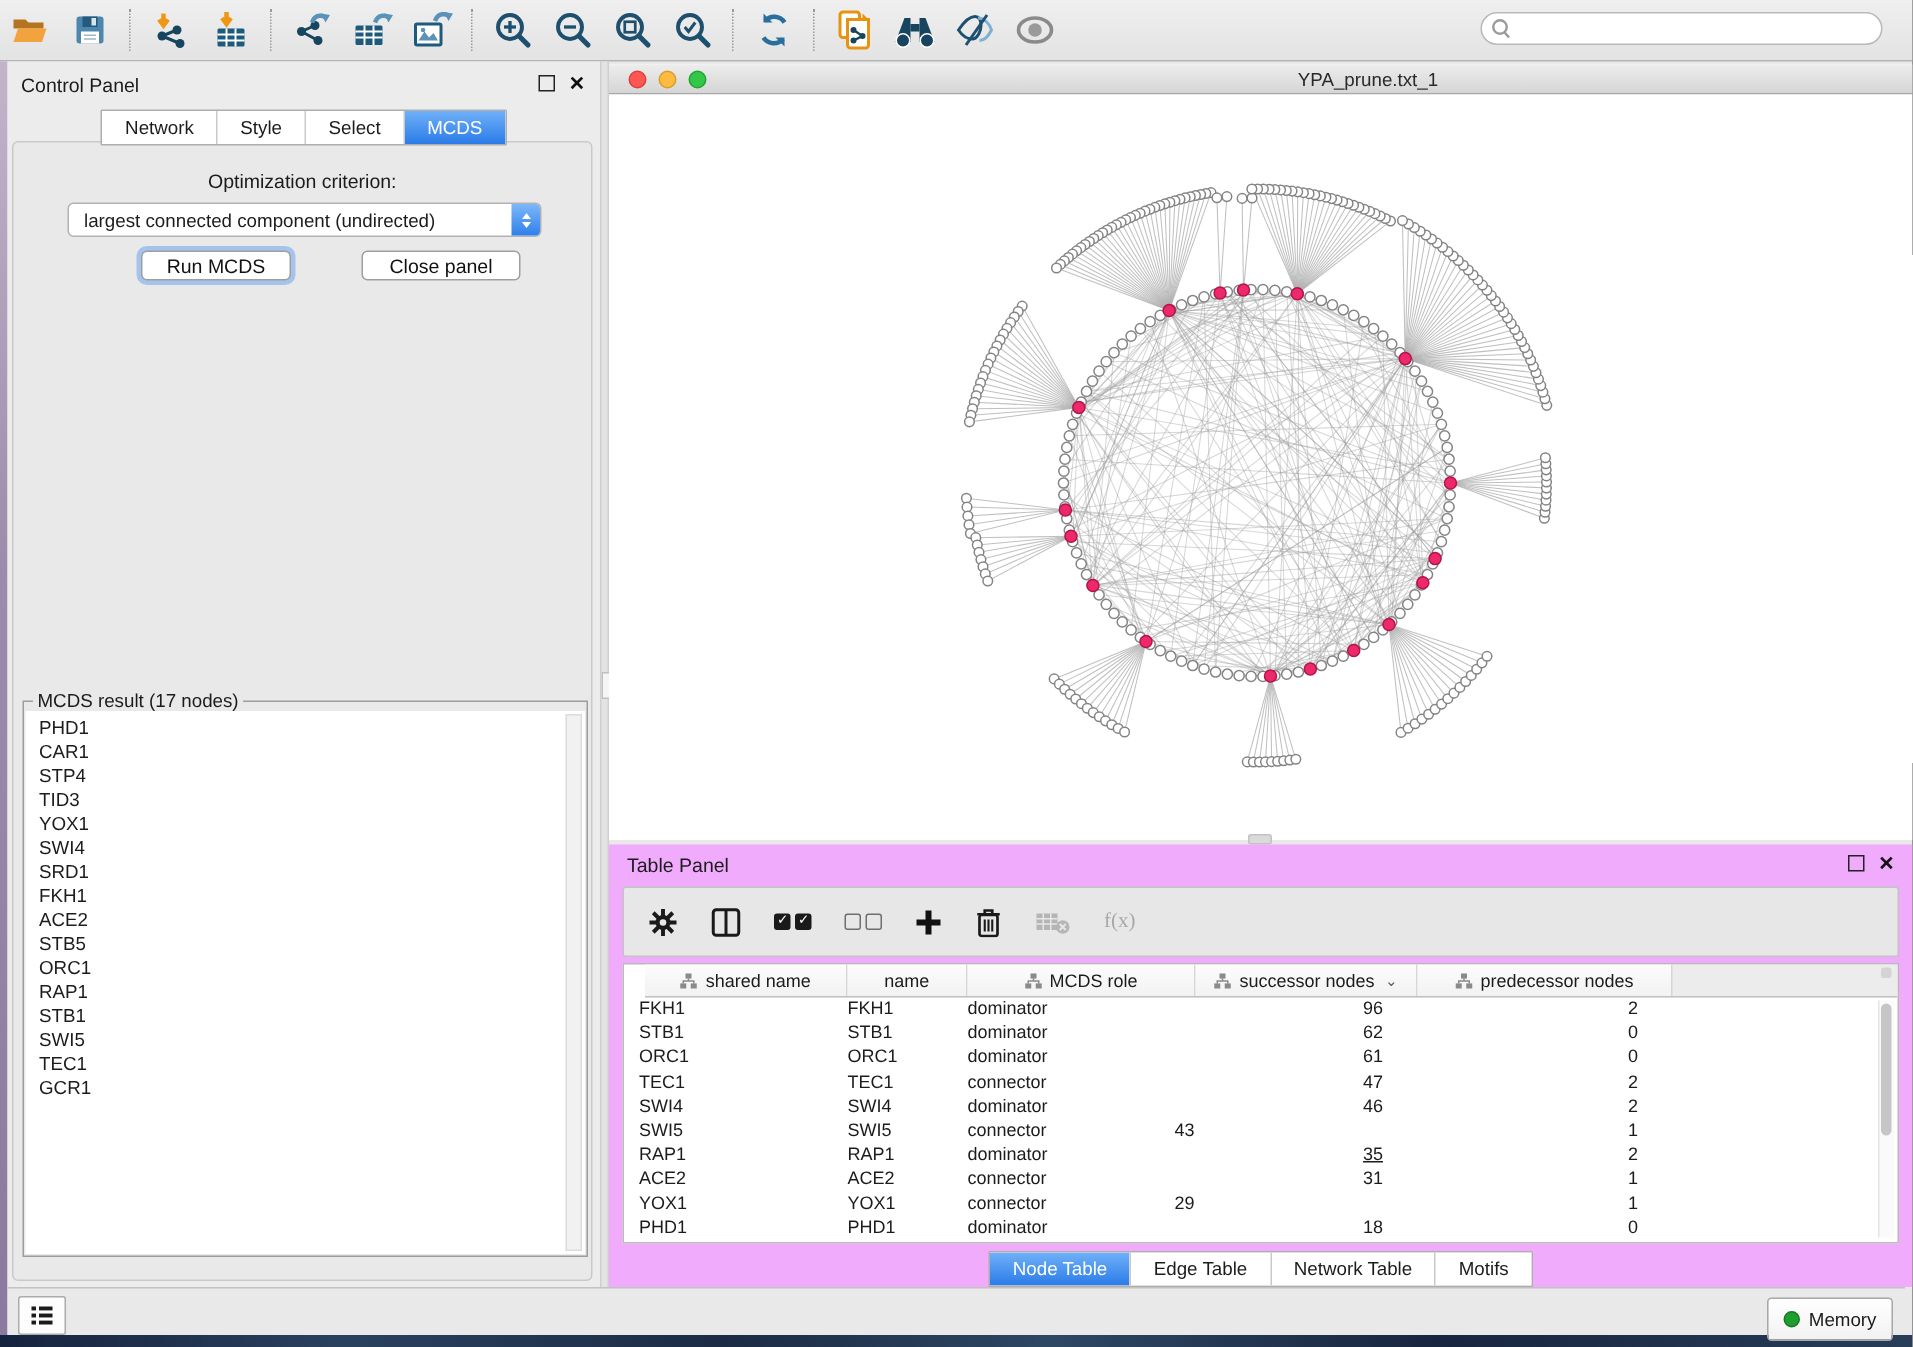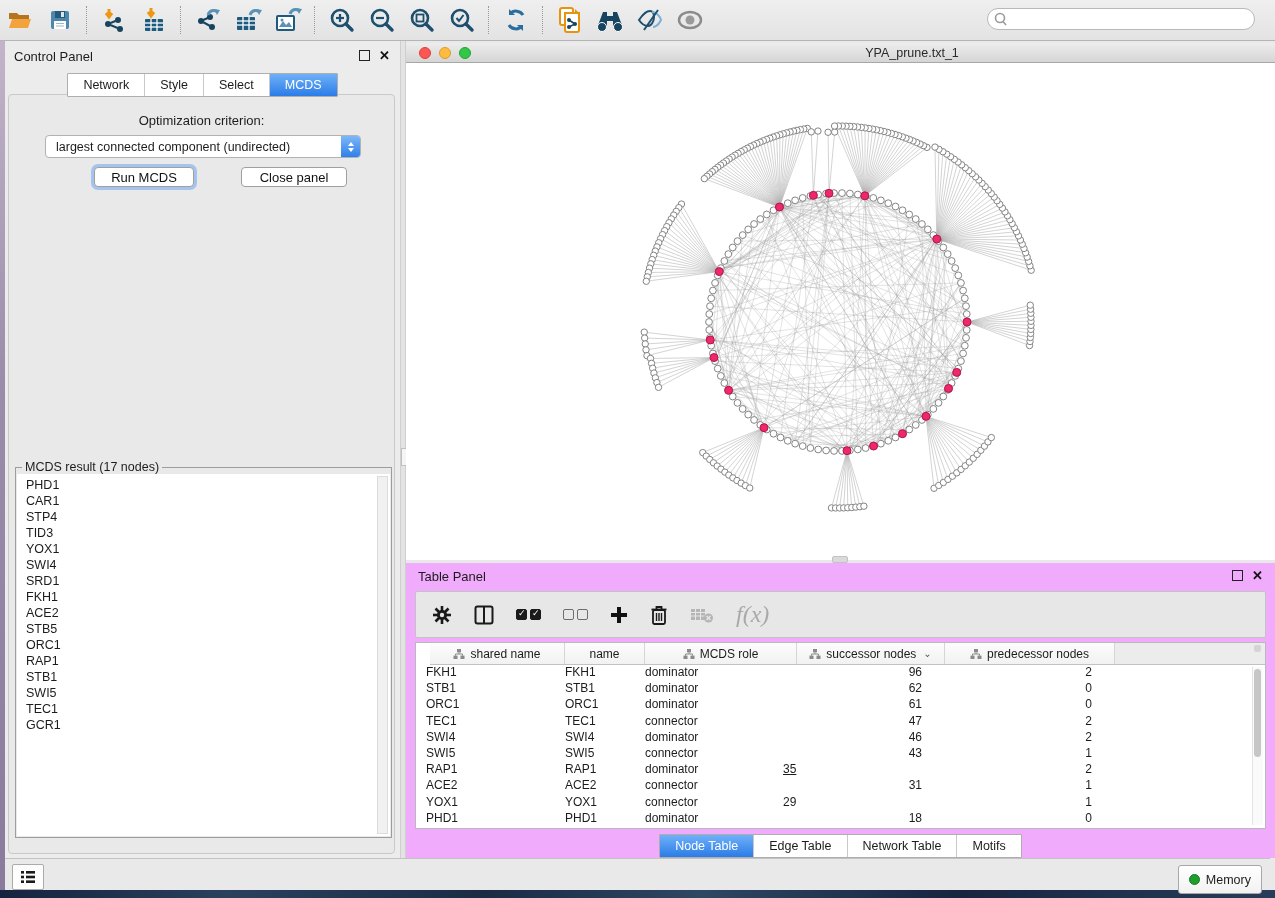--- a/index.html
+++ b/index.html
@@ -67,21 +67,21 @@
   #net-title{position:absolute;left:506px;top:3px;transform:translateX(-50%);font-size:12.5px;color:#2a2a2a;}
   #network-canvas{position:absolute;left:0;top:20px;width:869px;height:497px;background:#fff;}
   
   #table-panel{position:absolute;left:406px;top:563px;width:869px;height:295px;background:#f0abfc;}
   #tp-toolbar{position:absolute;left:9px;top:28px;width:851px;height:47px;background:#e7e7e7;border:1px solid #c3c3c3;
               border-radius:2px;display:flex;align-items:center;box-sizing:border-box;padding-left:16px;gap:22px;}
   .tpi{display:flex;align-items:center;justify-content:center;height:26px;}
   .cb{width:11px;height:11px;border:1.5px solid #1a1a1a;border-radius:2px;display:inline-block;box-sizing:border-box;}
   .cb.checked{background:#1a1a1a;position:relative;}
   .cb.checked:after{content:"✓";color:#fff;font-size:9px;position:absolute;left:1px;top:-2px;}
-  .fx{font-family:"Liberation Serif",serif;font-style:italic;font-size:24px;color:#a9a9a9;}
+  .fx{font-family:"Liberation Serif",serif;font-size:14px;color:#a9a9a9;}
   #tbl{position:absolute;left:9px;top:79px;width:851px;height:187px;background:#fff;border:1px solid #b9b9b9;box-sizing:border-box;overflow:hidden;}
   #thead-row{position:absolute;left:14px;top:0;right:0;height:21px;background:#ececec;display:flex;border-bottom:1px solid #c2c2c2;}
   .th{background:linear-gradient(#fcfcfc,#f2f2f2);border-right:1px solid #d6d6d6;display:flex;align-items:center;
       justify-content:center;font-size:12px;gap:5px;box-sizing:border-box;height:21px;}
   .th .sort{color:#555;font-size:10px;margin-left:2px;}
   #tbody{position:absolute;left:0;top:21px;right:12px;bottom:0;}
   .tr{display:flex;height:16.2px;align-items:center;}
   .td{font-size:12px;box-sizing:border-box;white-space:nowrap;overflow:hidden;}
   #tbl-scroll{position:absolute;right:2px;top:24px;bottom:3px;width:10px;background:#fafafa;border-left:1px solid #e4e4e4;}
   #tbl-thumb{position:absolute;left:1px;top:2px;width:7px;height:88px;background:#c6c6c6;border-radius:4px;}
@@ -1232,28 +1232,28 @@
             <div class="td" style="width: 135px; text-align: left; padding: 0px 0px 0px 10px;">SWI4</div>
             <div class="td" style="width: 80px; text-align: left; padding: 0px 0px 0px 14px;">SWI4</div>
             <div class="td" style="width: 152px; text-align: left; padding: 0px 0px 0px 14px;">dominator</div>
             <div class="td" style="width: 148px; text-align: right; padding: 0px 9px 0px 0px;">46</div>
             <div class="td" style="width: 170px; text-align: right; padding: 0px 9px 0px 0px;">2</div>
           </div>
           <div class="tr">
             <div class="td" style="width: 135px; text-align: left; padding: 0px 0px 0px 10px;">SWI5</div>
             <div class="td" style="width: 80px; text-align: left; padding: 0px 0px 0px 14px;">SWI5</div>
             <div class="td" style="width: 152px; text-align: left; padding: 0px 0px 0px 14px;">connector</div>
-            <div class="td" style="width: 148px; text-align: right; padding: 0px 9px 0px 0px;">43</div>
+            <div class="td" style="width: 148px; padding: 0px 9px 0px 0px;">43</div>
             <div class="td" style="width: 170px; text-align: right; padding: 0px 9px 0px 0px;">1</div>
           </div>
           <div class="tr">
             <div class="td" style="width: 135px; text-align: left; padding: 0px 0px 0px 10px;">RAP1</div>
             <div class="td" style="width: 80px; text-align: left; padding: 0px 0px 0px 14px;">RAP1</div>
             <div class="td" style="width: 152px; text-align: left; padding: 0px 0px 0px 14px;">dominator</div>
-            <div class="td" style="width: 148px; padding: 0px 9px 0px 0px; text-decoration: underline;">35</div>
+            <div class="td" style="width: 148px; text-align: right; padding: 0px 9px 0px 0px; text-decoration: underline;">35</div>
             <div class="td" style="width: 170px; text-align: right; padding: 0px 9px 0px 0px;">2</div>
           </div>
           <div class="tr">
             <div class="td" style="width: 135px; text-align: left; padding: 0px 0px 0px 10px;">ACE2</div>
             <div class="td" style="width: 80px; text-align: left; padding: 0px 0px 0px 14px;">ACE2</div>
             <div class="td" style="width: 152px; text-align: left; padding: 0px 0px 0px 14px;">connector</div>
             <div class="td" style="width: 148px; text-align: right; padding: 0px 9px 0px 0px;">31</div>
             <div class="td" style="width: 170px; text-align: right; padding: 0px 9px 0px 0px;">1</div>
           </div>
           <div class="tr">

